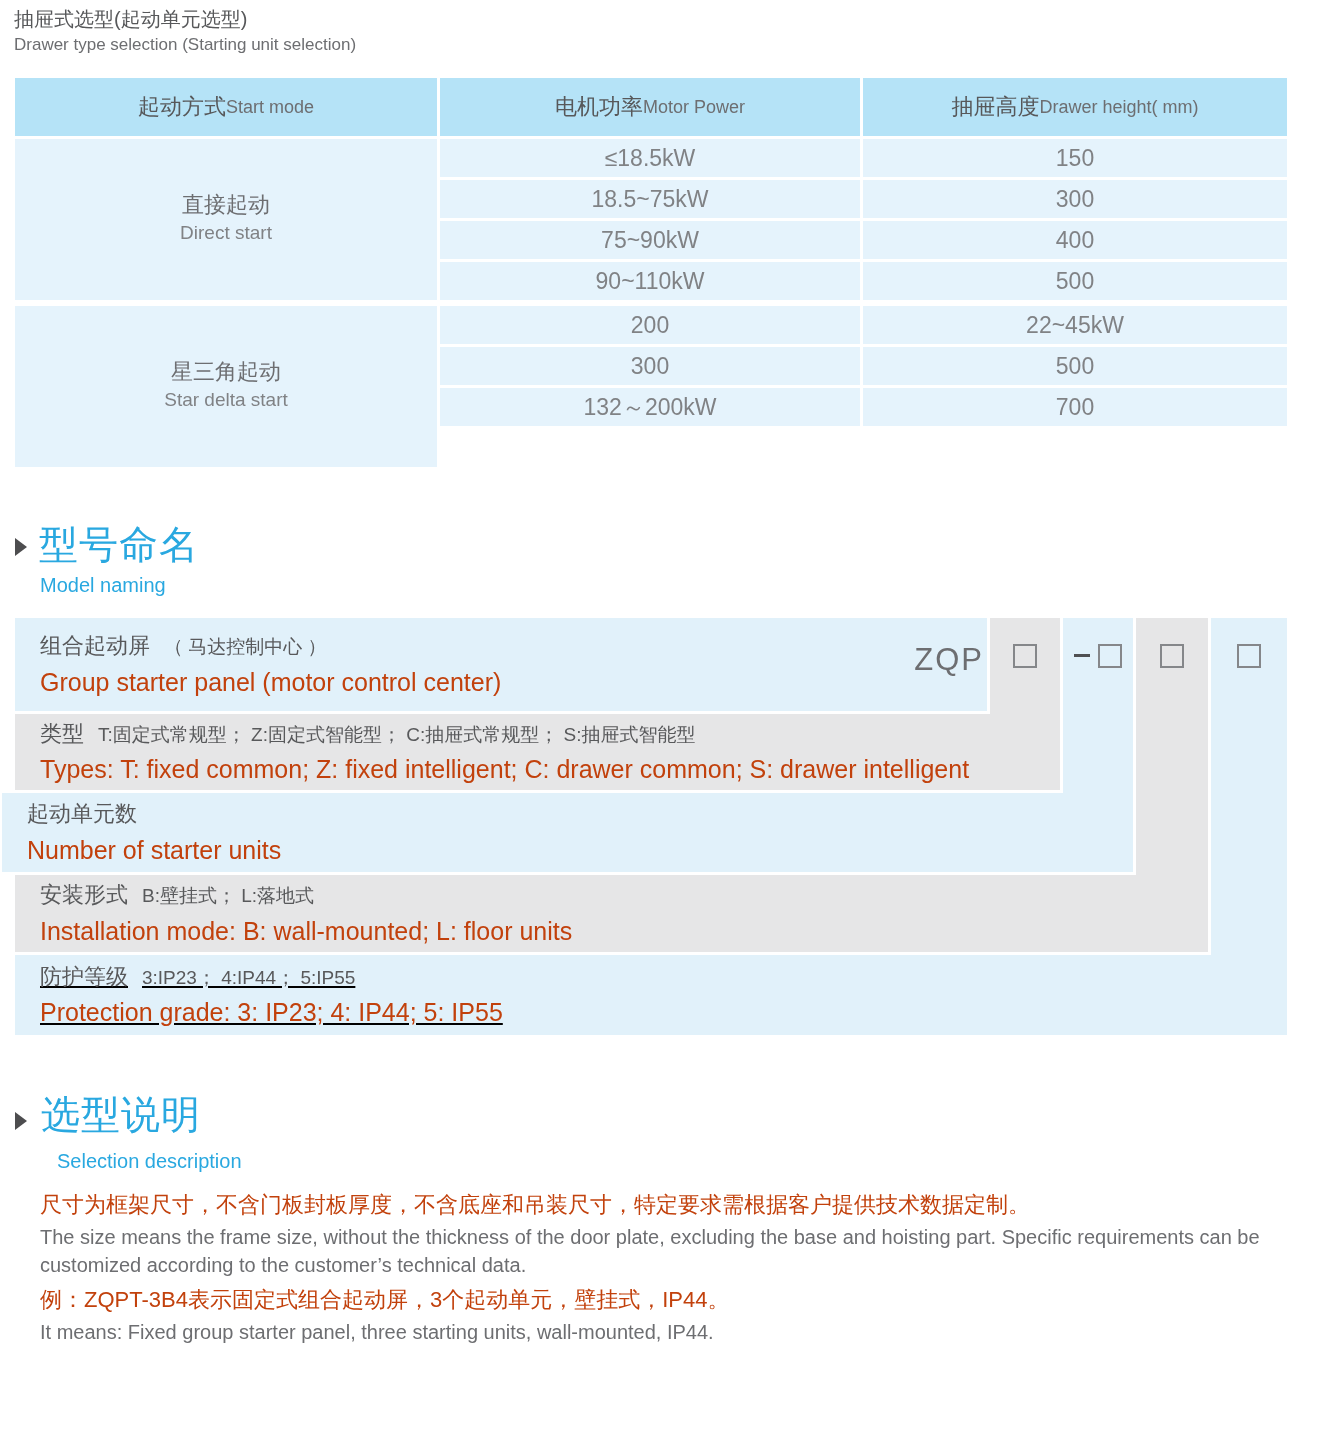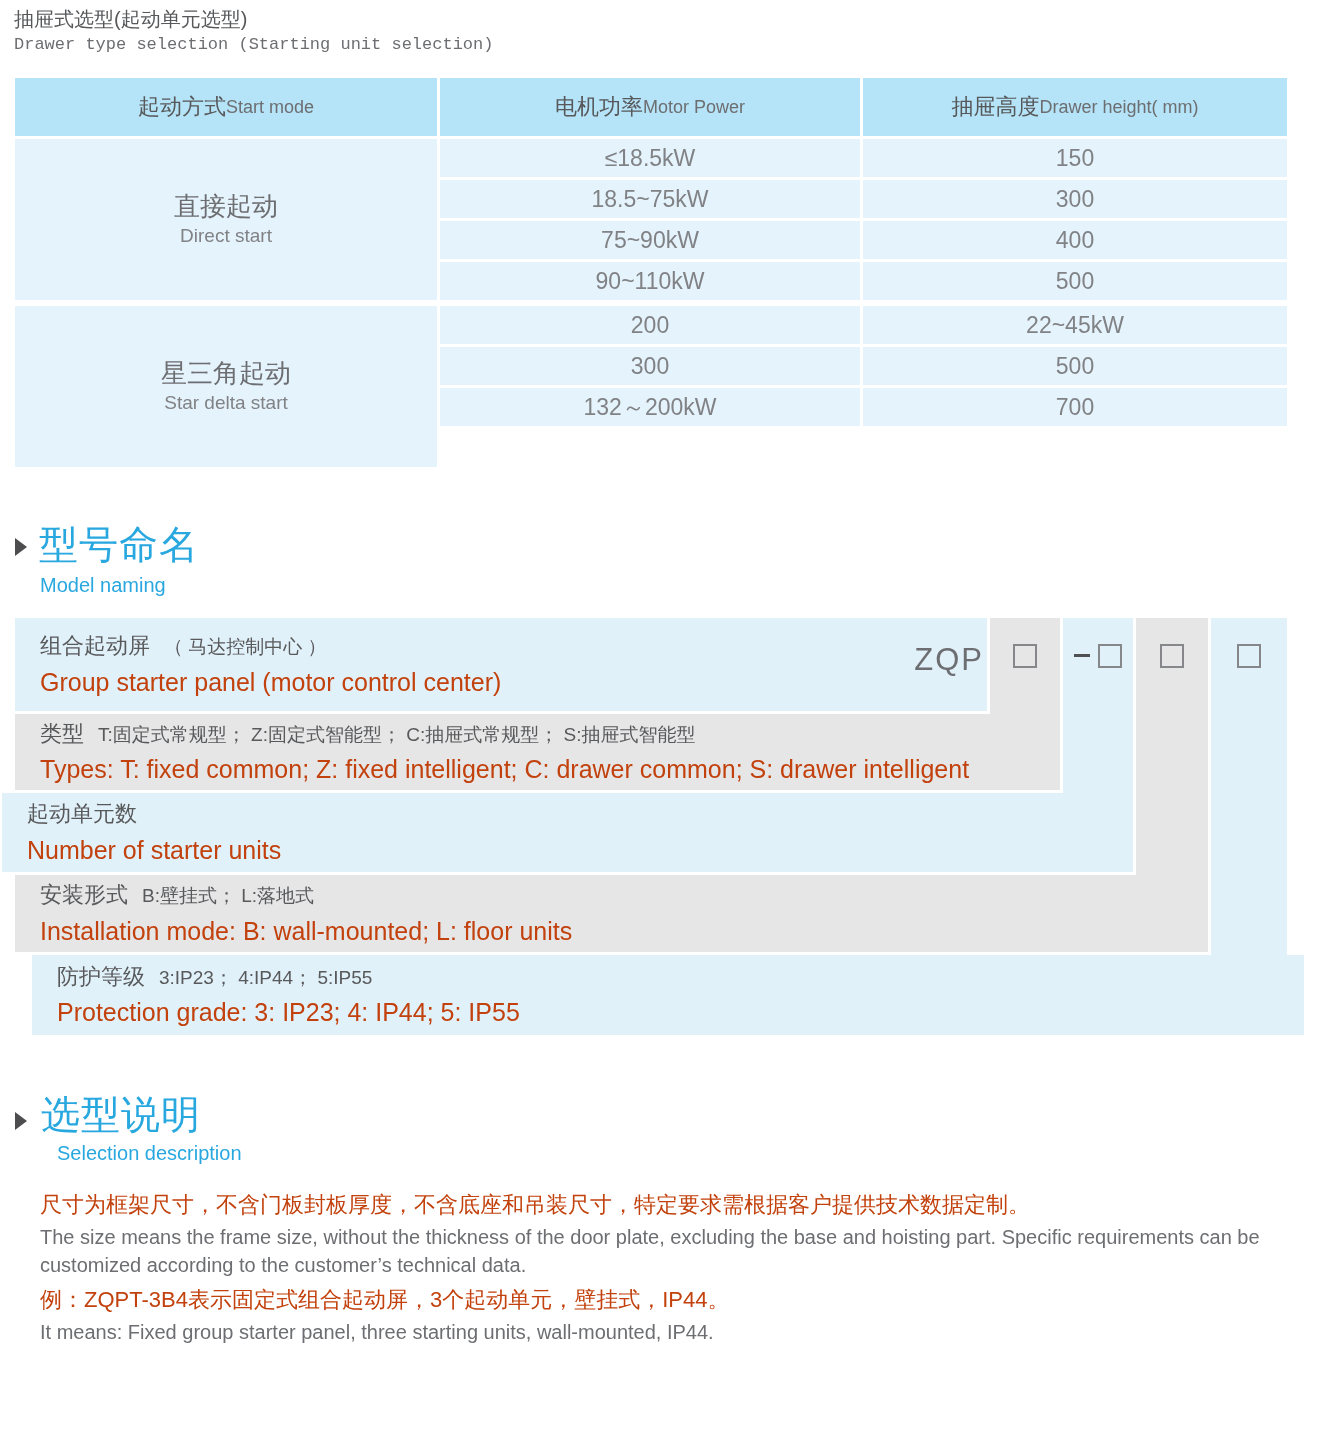--- a/index.html
+++ b/index.html
@@ -8,21 +8,21 @@
     position: relative;
     width: 1322px;
     height: 1436px;
     background: #ffffff;
     font-family: "Liberation Sans", sans-serif;
     overflow: hidden;
   }
   
   .doc-title { position:absolute; left:14px; top:6px; }
   .doc-title .zh { font-size:20px; color:#57585a; line-height:1.35; }
-  .doc-title .en { font-size:17px; color:#6d6e71; line-height:1.4;font-family:Liberation Mono, monospace; }
+  .doc-title .en { font-size:17px; color:#6d6e71; line-height:1.4; }
 
   
   .sel-table { position:absolute; left:15px; top:78px; width:1272px; }
   .t-head {
     display:grid; grid-template-columns:422px 420px 424px; column-gap:3px;
     height:58px; margin-bottom:3px;
   }
   .t-head .hcell {
     background:#b5e3f7; display:flex; flex-direction:row;
     align-items:center; justify-content:center;
@@ -31,21 +31,21 @@
   .hcell .en { font-size:18px; color:#6d6e71; line-height:1.25; }
   .t-group {
     display:grid; grid-template-columns:422px 420px 424px;
     grid-template-rows:repeat(4,38px); gap:3px;
   }
   .t-group + .t-group { margin-top:6px; }
   .mode-cell {
     grid-row:1 / 5; background:#e5f3fc; display:flex; flex-direction:column;
     align-items:center; justify-content:center;
   }
-  .mode-cell .zh { font-size:26px; color:#6d6e71; line-height:1.3; }
+  .mode-cell .zh { font-size:22px; color:#6d6e71; line-height:1.3;font-family:Liberation Mono, monospace; }
   .mode-cell .en { font-size:19px; color:#808285; line-height:1.3; }
   .v-cell {
     background:#e5f3fc; display:flex; align-items:center; justify-content:center;
     font-size:23px; color:#808285;
   }
 
   
   .section-head { position:absolute; left:15px; }
   .tri {
     position:absolute; left:0; width:0; height:0;
@@ -171,30 +171,30 @@
     <div class="band blue" style="left:2px; top:793px; width:1118px; height:79px;">
       <div class="zh"><span>起动单元数</span></div>
       <div class="en">Number of starter units</div>
     </div>
 
     <div class="band gray" style="left:15px; top:875px; width:1193px; height:77px;">
       <div class="zh"><span>安装形式</span><span class="detail">B:壁挂式； L:落地式</span></div>
       <div class="en">Installation mode: B: wall-mounted; L: floor units</div>
     </div>
 
-    <div class="band blue" style="left:32px; top:955px; width:1272px; height:80px;">
+    <div class="band blue" style="left:15px; top:955px; width:1272px; height:80px;text-decoration:underline;">
       <div class="zh"><span>防护等级</span><span class="detail">3:IP23； 4:IP44； 5:IP55</span></div>
       <div class="en">Protection grade: 3: IP23; 4: IP44; 5: IP55</div>
     </div>
   </div>
 
   <div class="section-head" style="top:1094px; height:90px; width:500px;">
     <div class="tri" style="top:18px;"></div>
     <div class="sec-zh" style="margin-left:26px;">选型说明</div>
-    <div class="sec-en" style="margin-left:42px; margin-top:4px;">Selection description</div>
+    <div class="sec-en" style="margin-left:42px; margin-top:12px;">Selection description</div>
   </div>
 
   <div class="desc">
     <p class="zh">尺寸为框架尺寸，不含门板封板厚度，不含底座和吊装尺寸，特定要求需根据客户提供技术数据定制。</p>
     <p class="en">The size means the frame size, without the thickness of the door plate, excluding the base and hoisting part. Specific requirements can be customized according to the customer’s technical data.</p>
     <p class="zh">例：ZQPT-3B4表示固定式组合起动屏，3个起动单元，壁挂式，IP44。</p>
     <p class="en">It means: Fixed group starter panel, three starting units, wall-mounted, IP44.</p>
   </div>
 
 </div>

